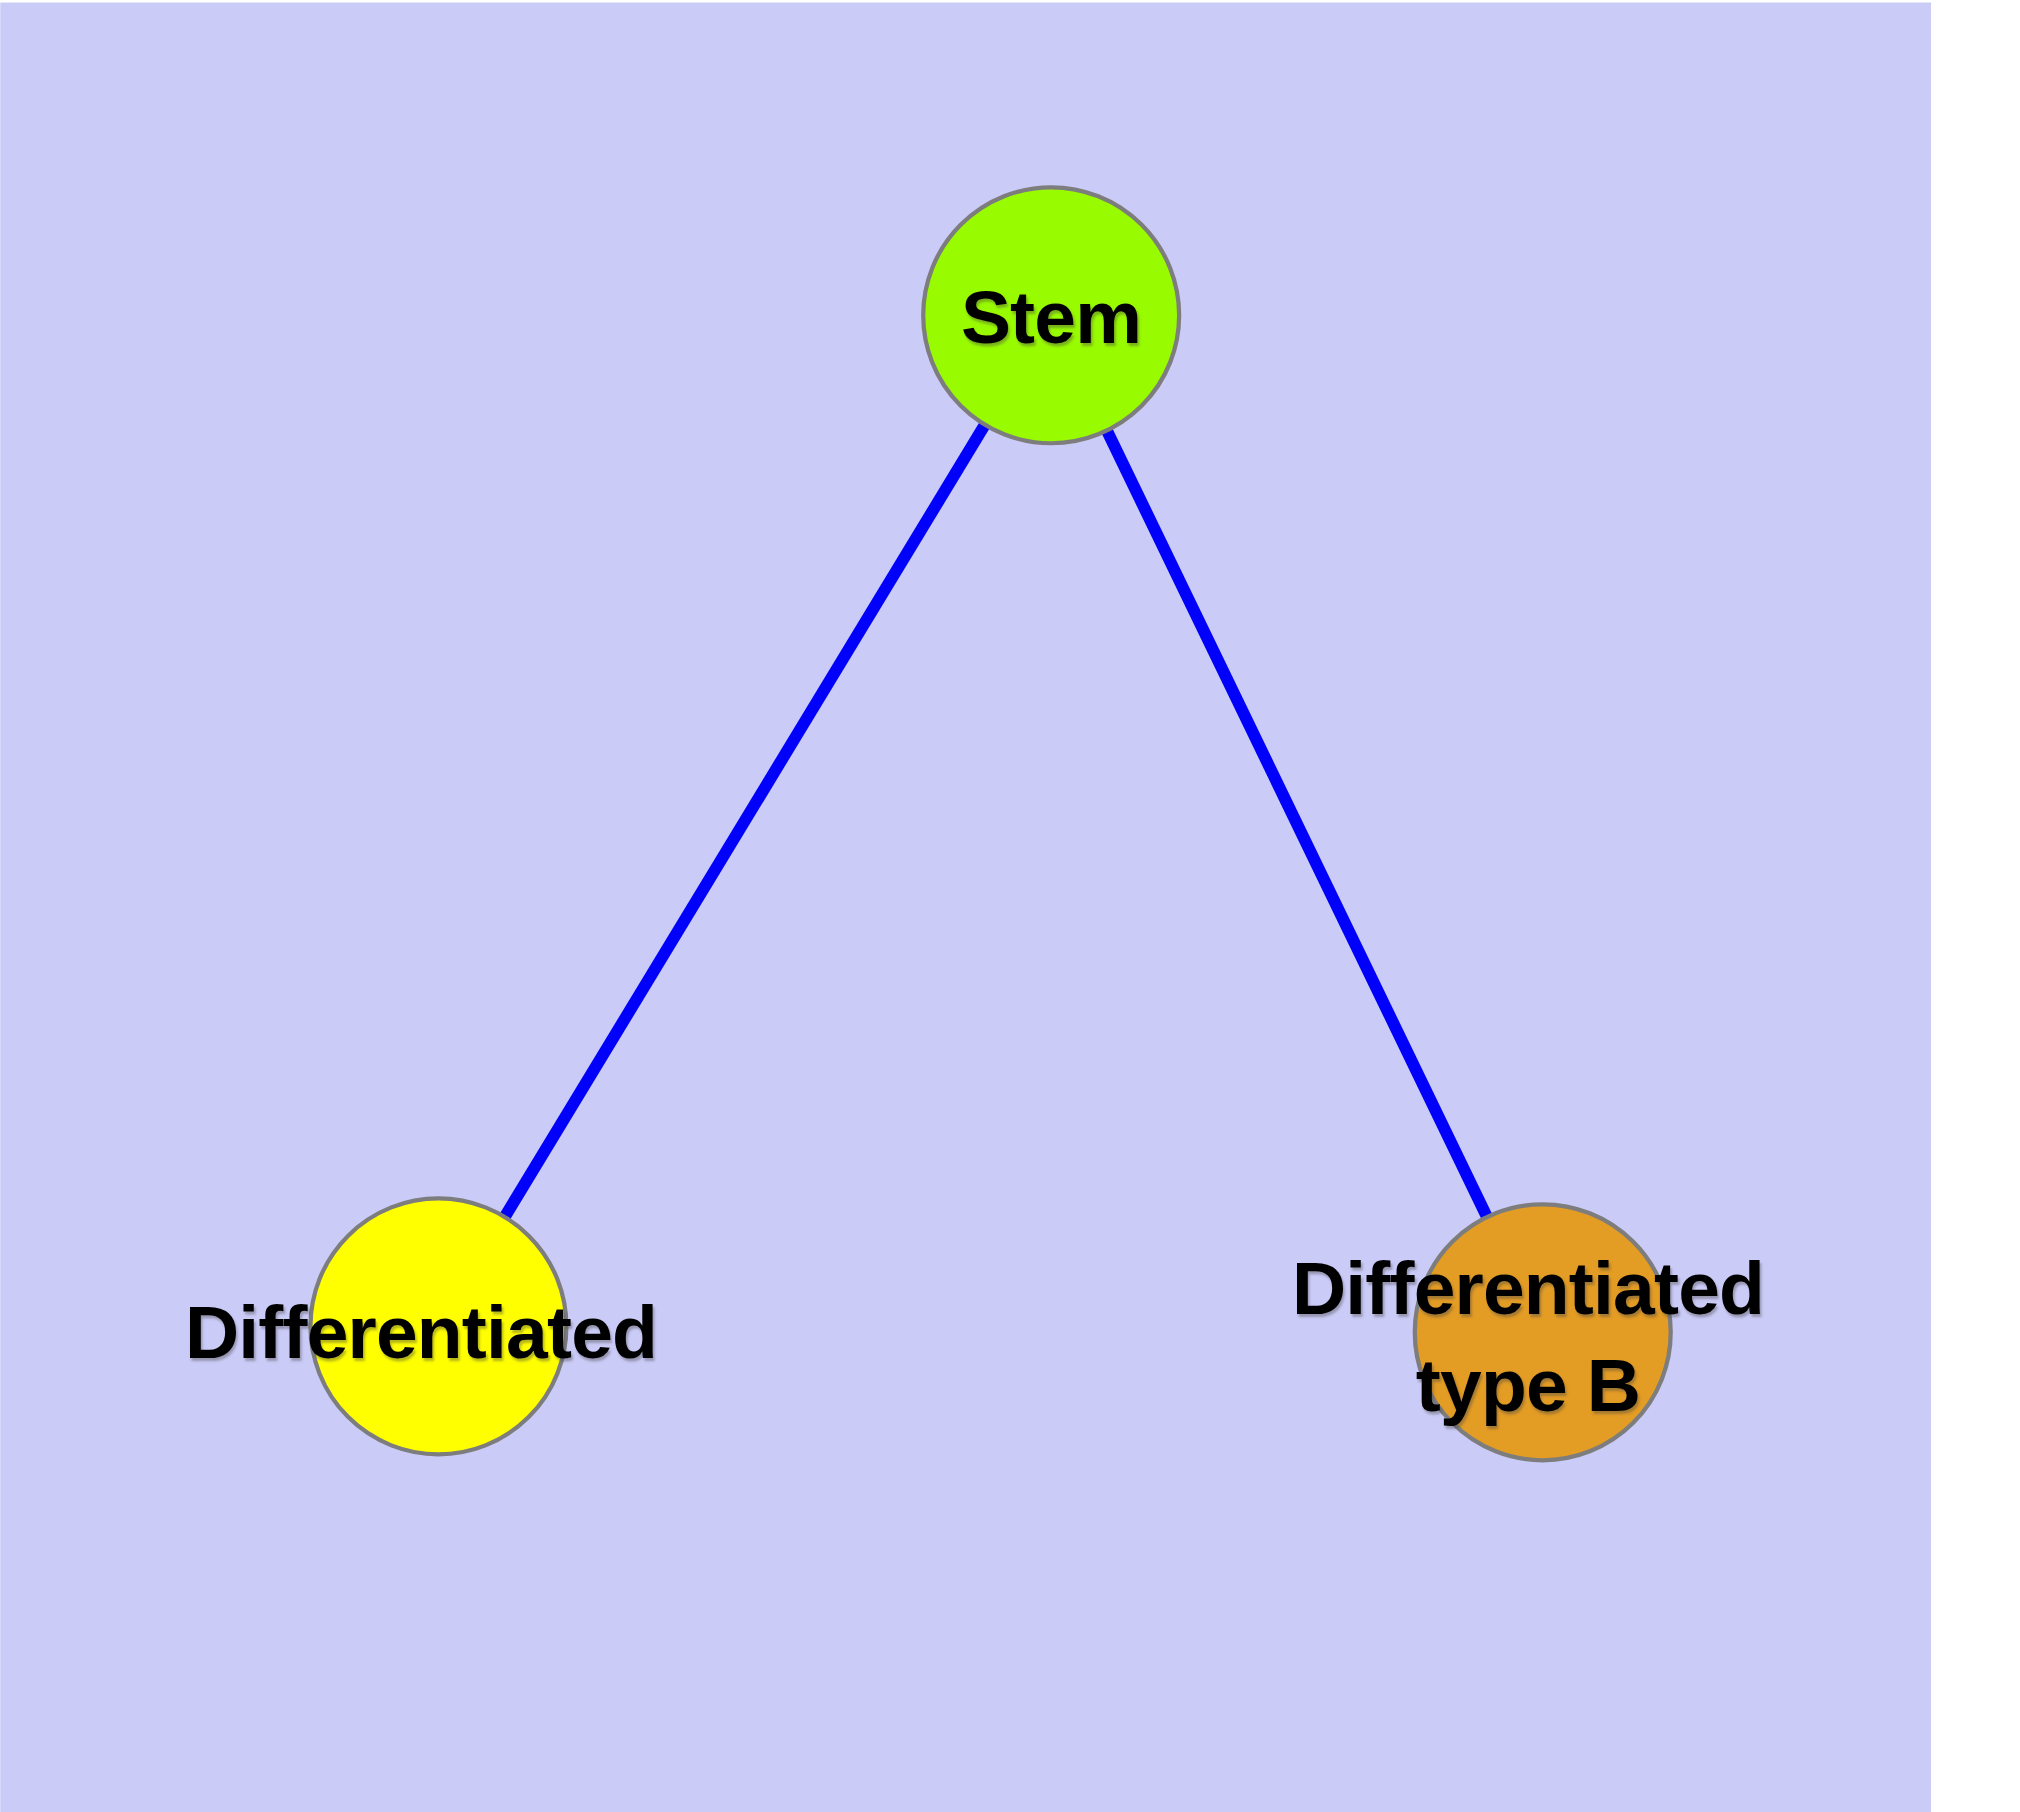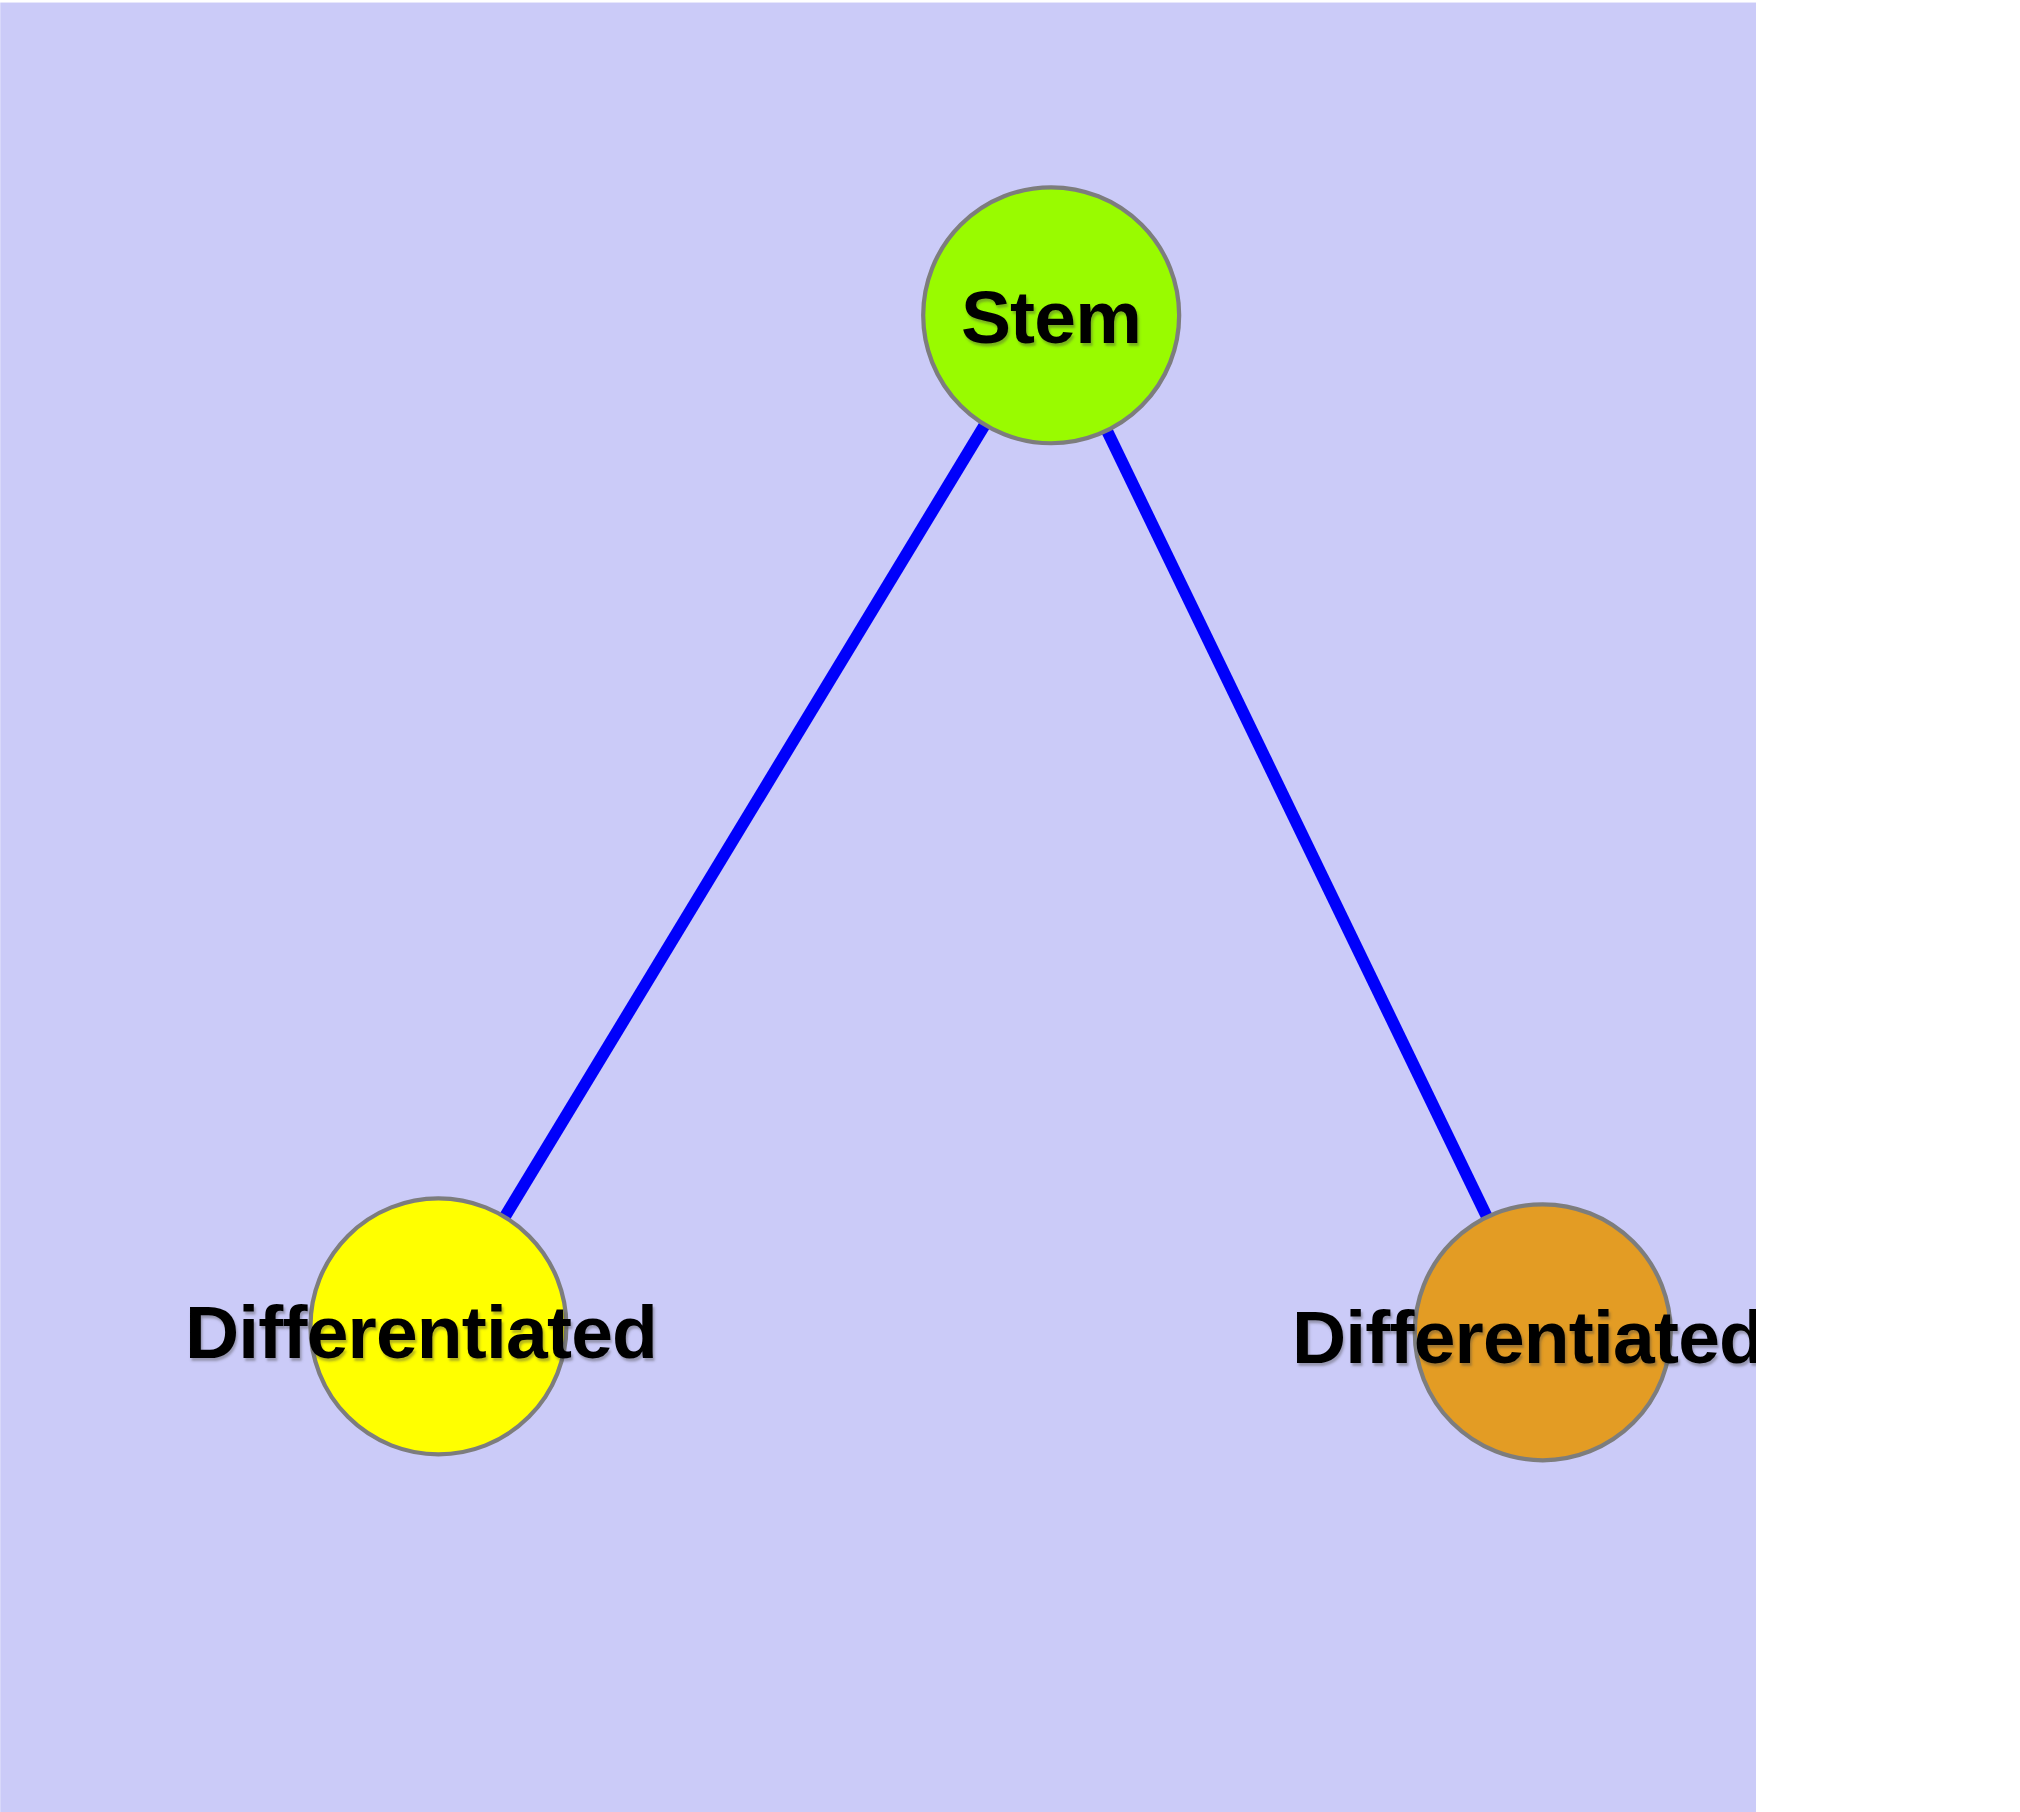--- a/index.html
+++ b/index.html
@@ -2,21 +2,21 @@
 <html style="font-size:13.6px"><head>
 <meta charset="utf-8">
 <style>
   html, body {
     margin: 0;
     padding: 0;
     background: #ffffff;
   }
   .screen {
     position: relative;
-    width: 1756px;
+    width: 1931px;
     height: 1812px;
     background: #ffffff;
     overflow: hidden;
     font-family: "Liberation Sans", sans-serif;
   }
   .graph-svg {
     position: absolute;
     left: 0;
     top: 0;
     width: 2021px;
@@ -56,16 +56,17 @@
   <div class="node-label" style="left: 1051px; top: 317px;">
     <div>Stem</div>
   </div>
 
   <div class="node-label" style="left: 421px; top: 1332px;">
     <div>Differentiated</div>
   </div>
 
   <div class="node-label" style="left: 1528px; top: 1337px;">
     <div>Differentiated</div>
+    <div>type B</div>
   </div>
 
 </div>
 
 
 </body></html>

